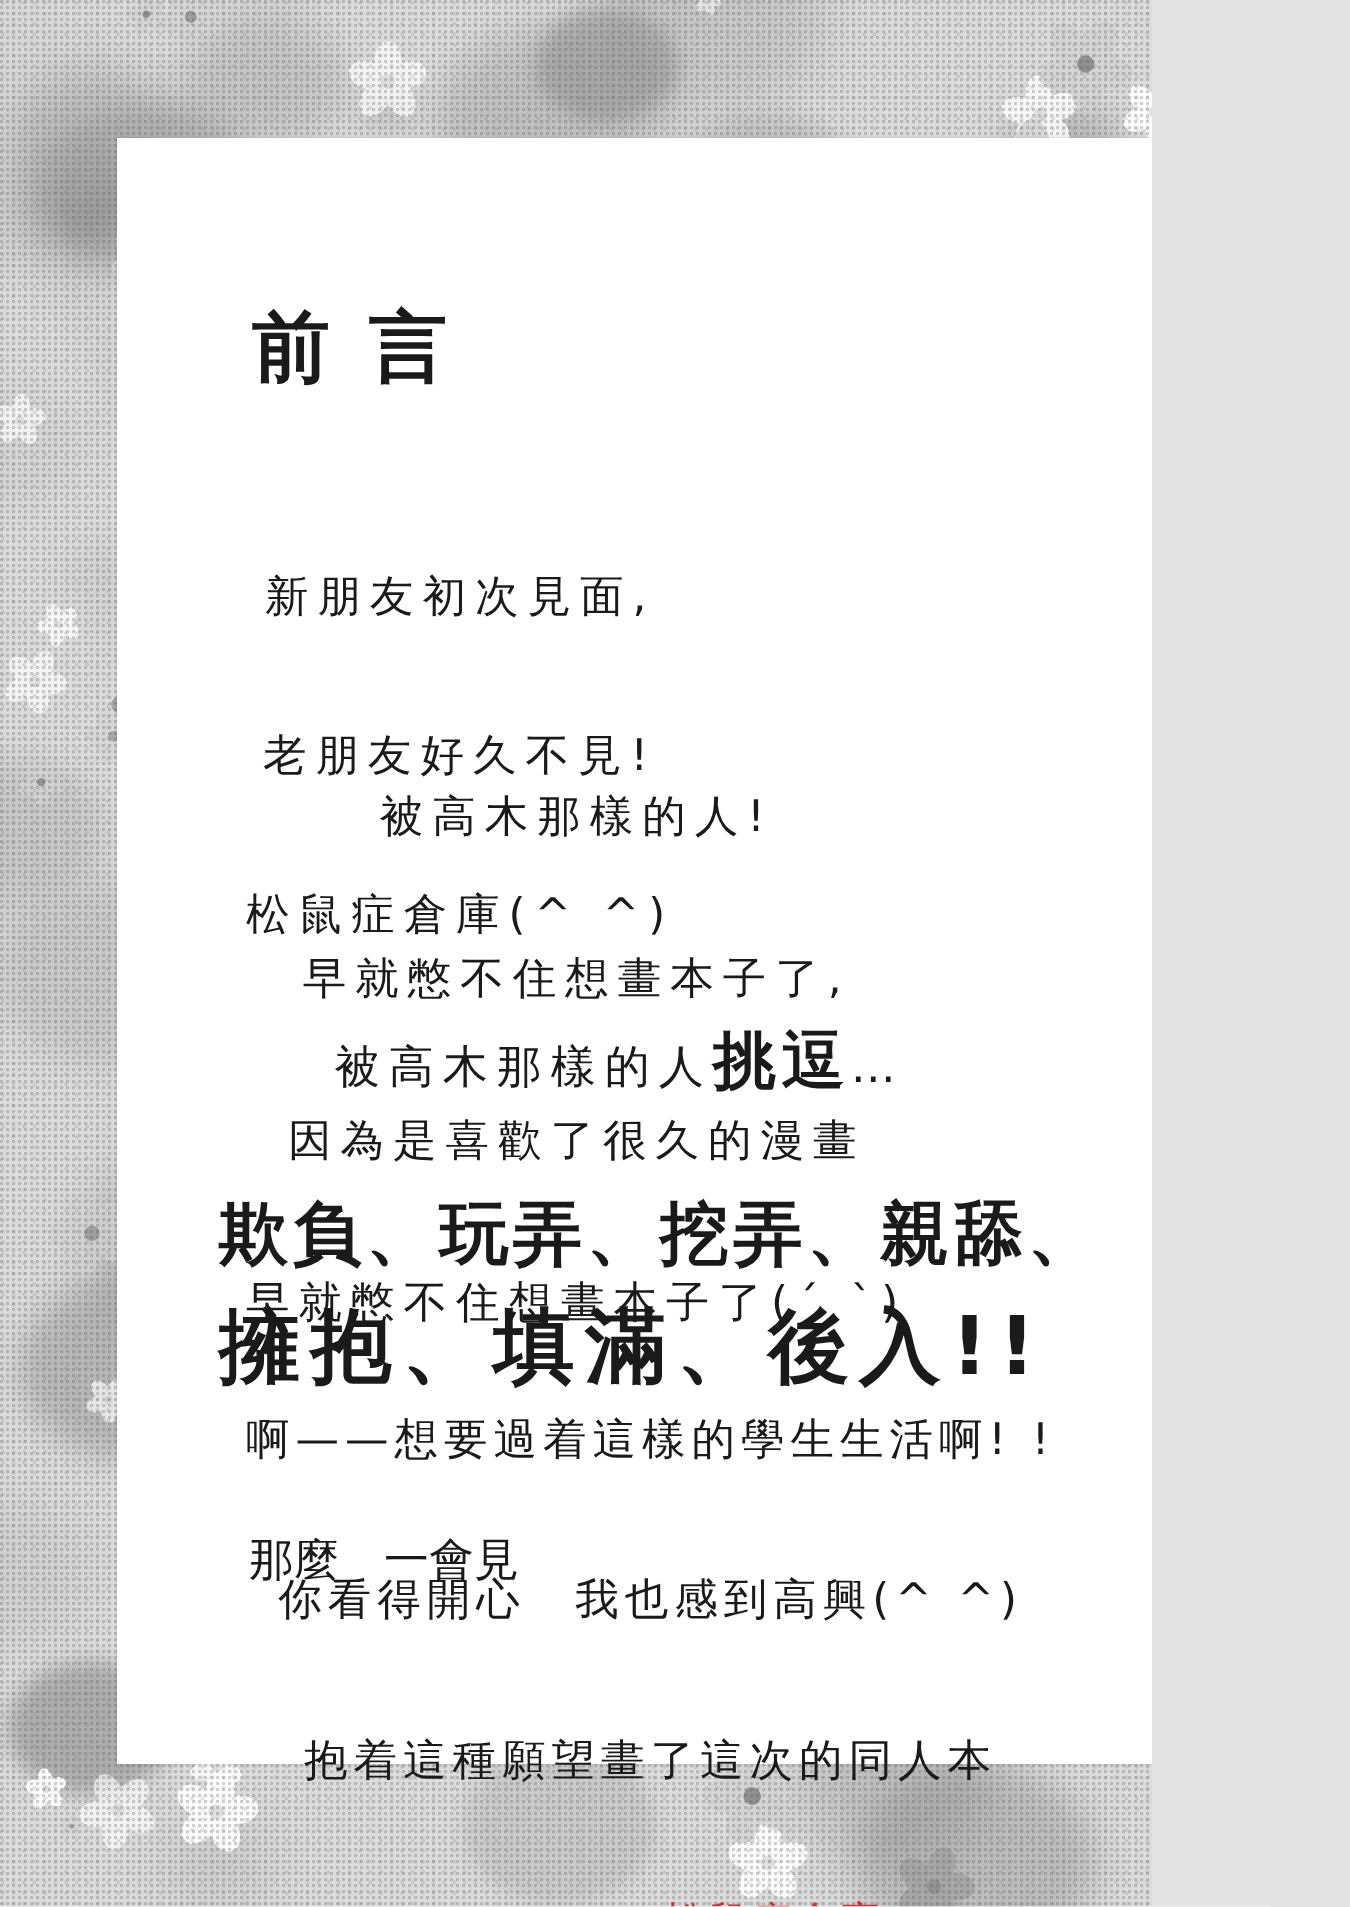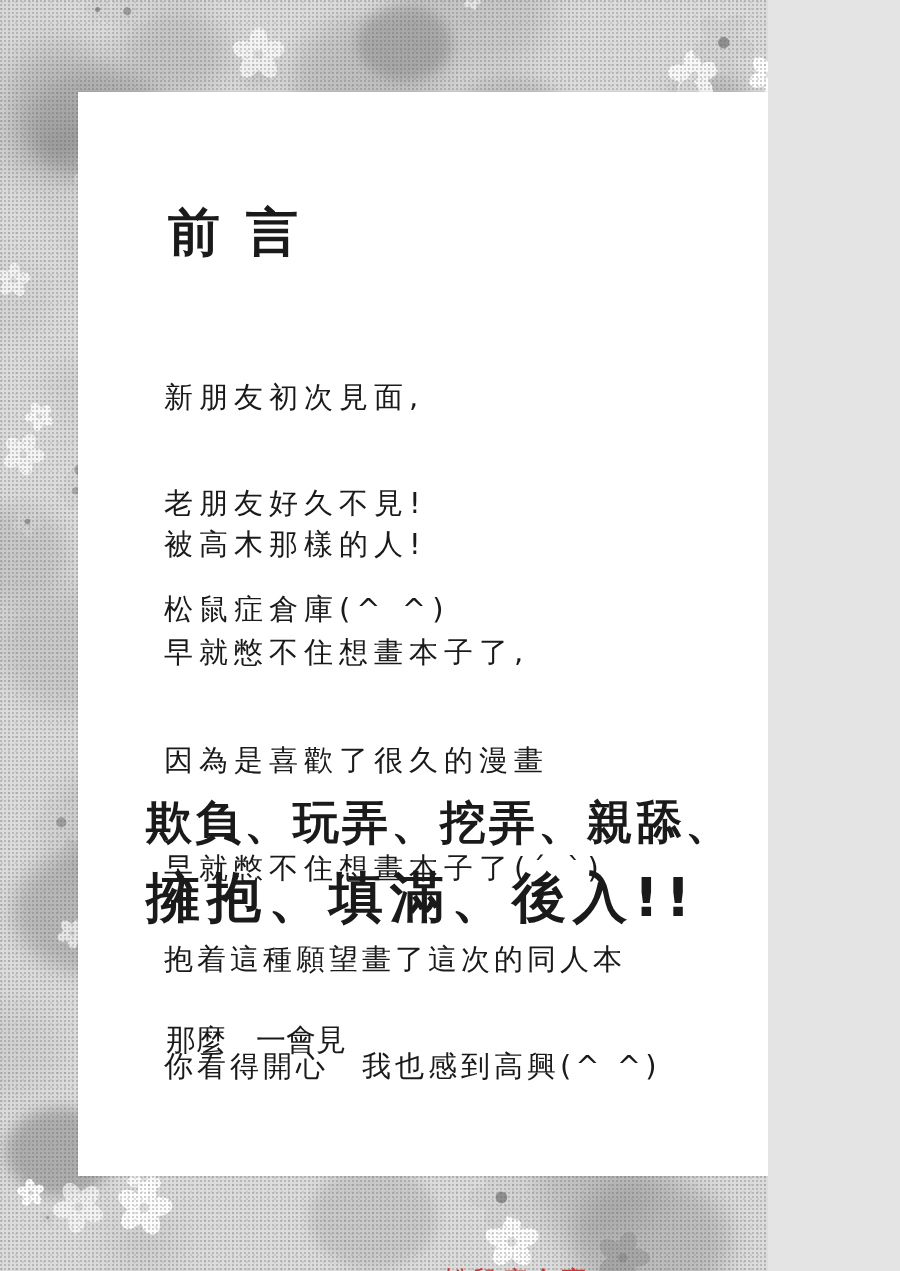--- a/index.html
+++ b/index.html
@@ -35,21 +35,21 @@
     width: 742px; height: 1084px;
     background: #ffffff;
     box-shadow: 0 0 2px rgba(0,0,0,.15);
   }
   .page * { white-space: pre; }
   .title {
     position: absolute; left: 90px; top: 112px;
     font-size: 52px; letter-spacing: 26px;
     font-weight: 600; line-height: 1.1;
   }
-  .para { position: absolute; }
+  .para { position: absolute; text-align: center; }
   .line { letter-spacing: 6px; }
   .p-intro { left: 86px; top: 218px; font-size: 29px; }
   .p-intro .line { line-height: 38px; }
   .p-book  { left: 86px; top: 364px; font-size: 29px; }
   .p-book .line { line-height: 40px; }
   .p-tease { left: 88px; top: 552px; font-size: 30px; }
   .p-tease .em { font-size: 42px; font-weight: 600; letter-spacing: 4px; }
   .p-big1 {
     left: 68px; top: 700px;
     font-size: 46px; font-weight: 700; letter-spacing: 3px;
@@ -960,27 +960,31 @@
       <div class="line">松鼠症倉庫(^ ^)</div>
     </div>
 
     <div class="para p-book">
       <div class="line">被高木那樣的人!</div>
       <div class="line">早就憋不住想畫本子了,</div>
       <div class="line">因為是喜歡了很久的漫畫</div>
       <div class="line">早就憋不住想畫本子了(´ `)</div>
     </div>
 
+    <div class="para p-tease">
+      <span class="line">被高木那樣的人</span><span class="em">挑逗</span><span class="line">…</span>
+    </div>
 
     <div class="para p-big1">欺負、玩弄、挖弄、親舔、</div>
     <div class="para p-big2">擁抱、填滿、後入!!</div>
 
     <div class="para p-outro">
+      <div class="line">啊——想要過着這樣的學生生活啊! !</div>
+      <div class="line">你看得開心　我也感到高興(^ ^)</div>
       <div class="line">抱着這種願望畫了這次的同人本</div>
-      <div class="line">你看得開心　我也感到高興(^ ^)</div>
     </div>
 
     <div class="para p-close">那麼　一會見</div>
 
     <div class="pagenum">3</div>
   </div>
 
   <div class="watermark" style="color: rgb(204, 51, 51);">
     <span>松鼠症倉庫 ：Ahri8.com</span>
   </div>

